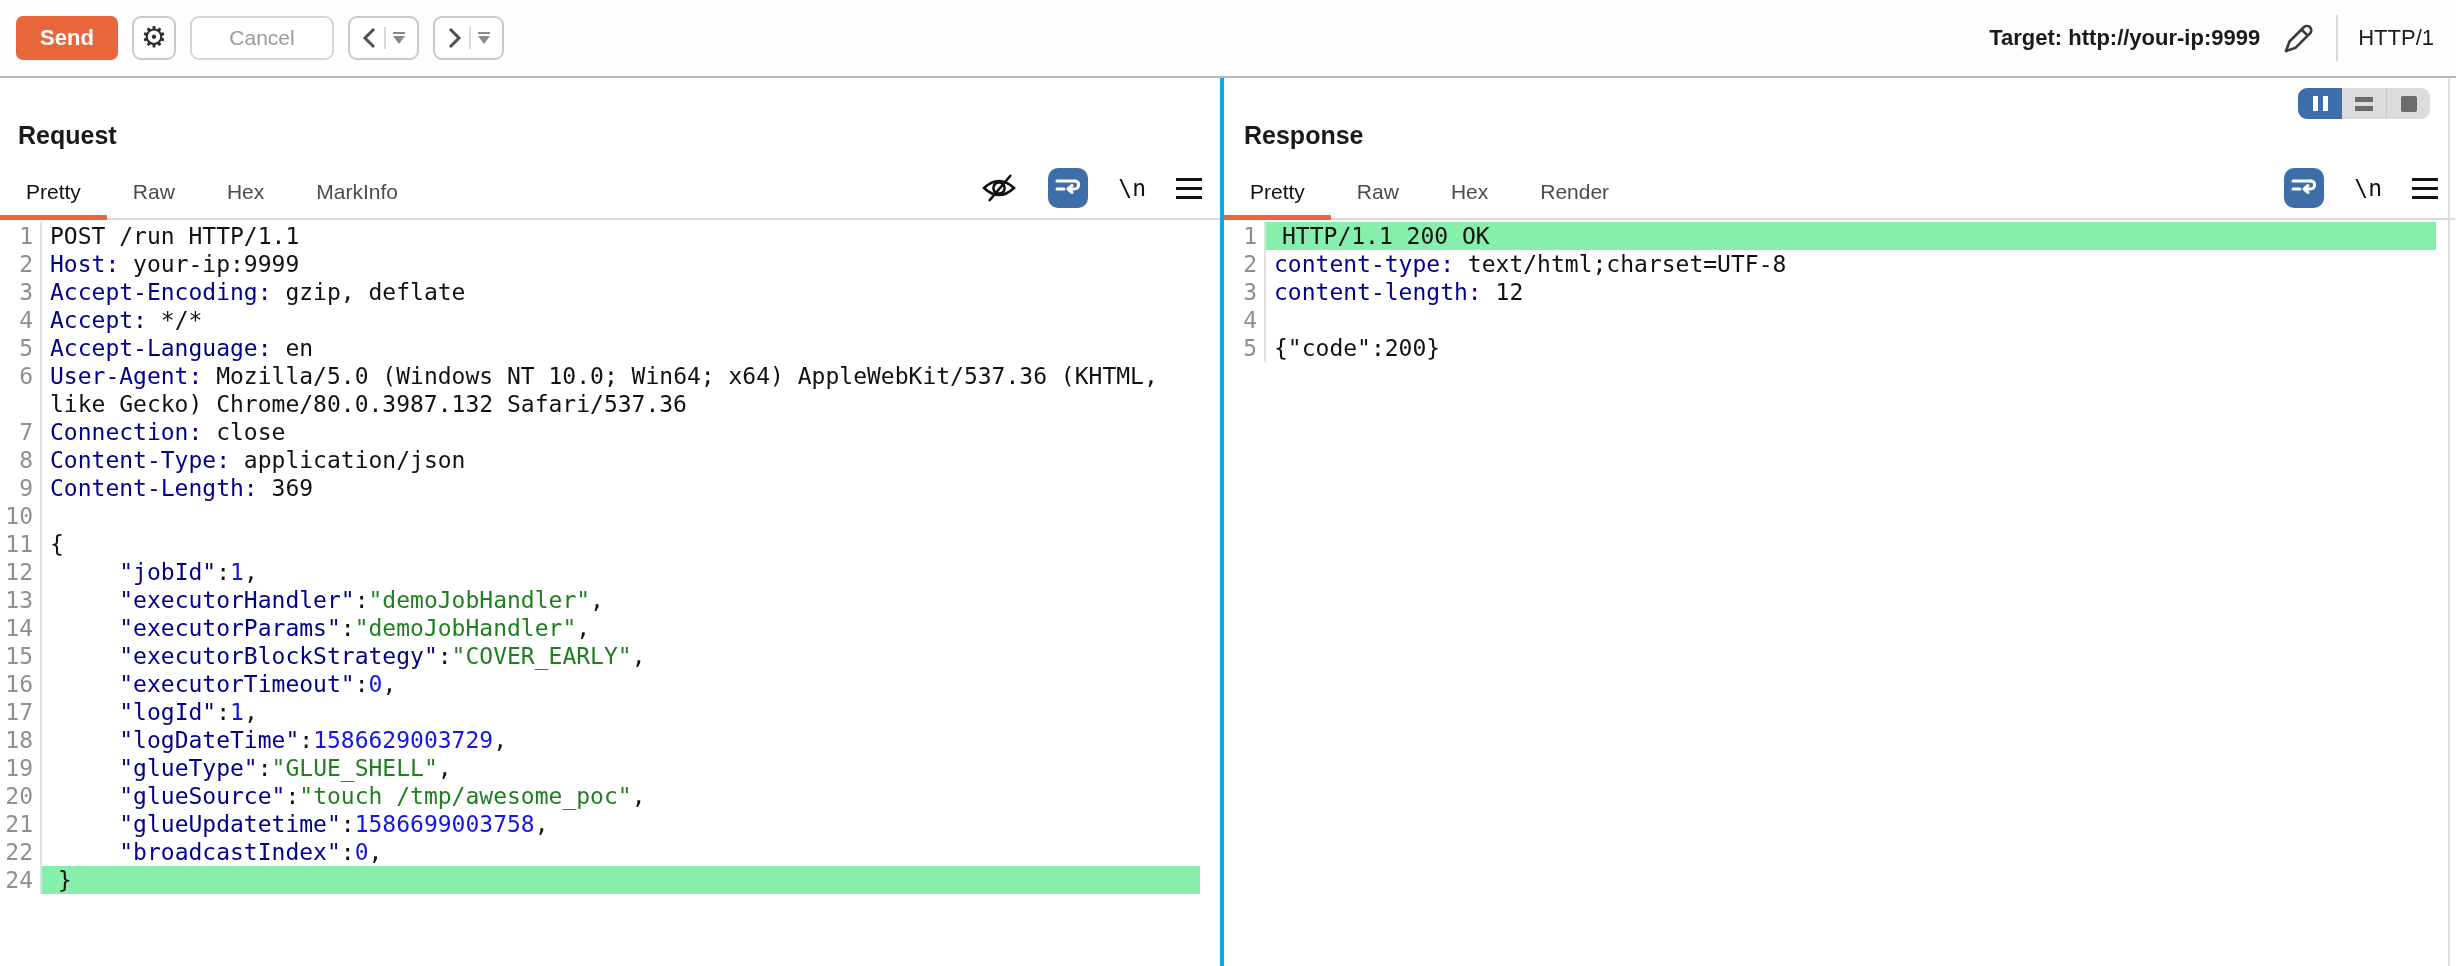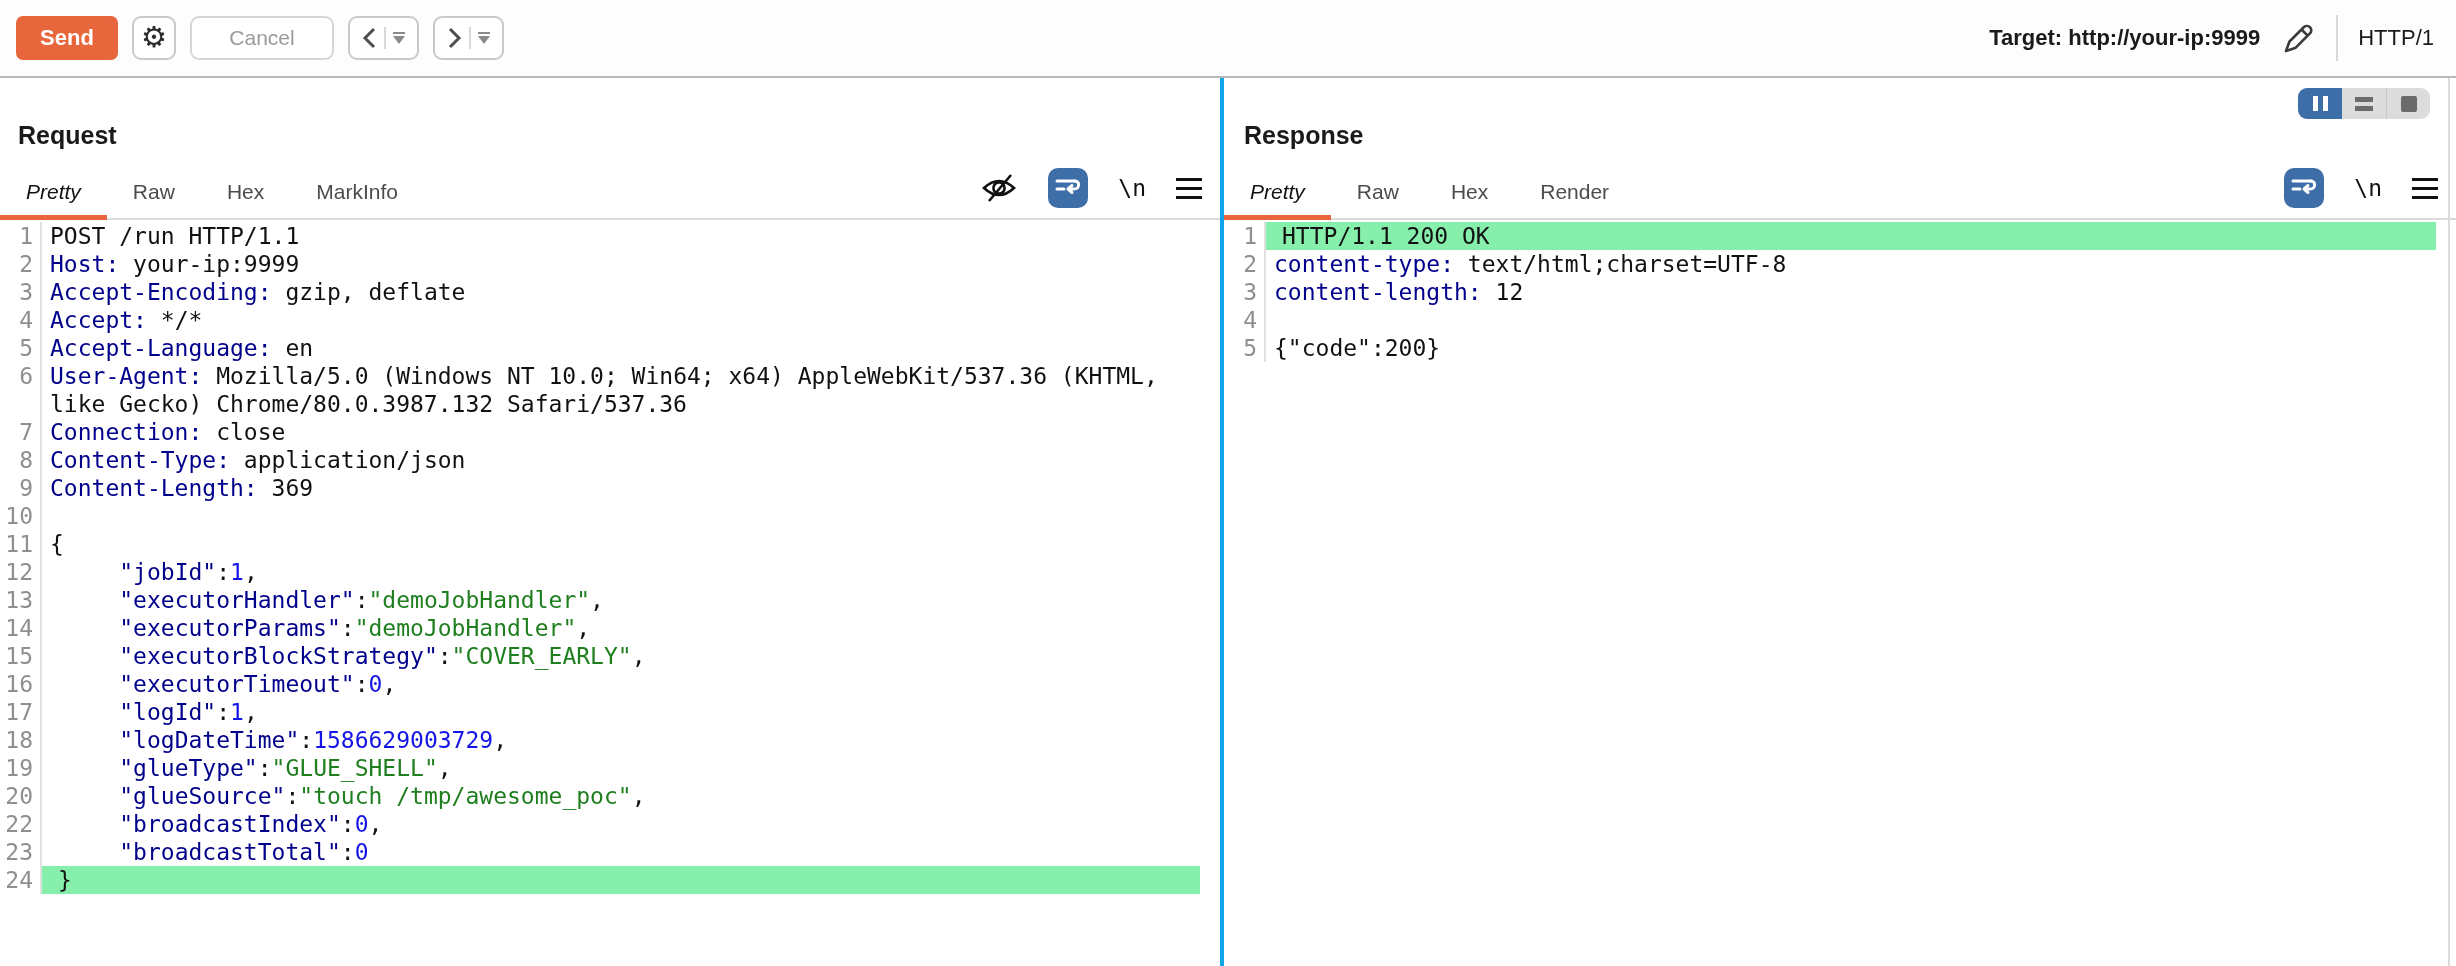--- a/index.html
+++ b/index.html
@@ -40,21 +40,21 @@
   
   .main{display:flex;height:888px;}
   .panel{position:relative;}
   .panel-request{width:1224px;border-right:4px solid #0ea5e9;}
   .panel-response{flex:1;}
   .panel-header{padding:42px 0 0 18px;}
   .panel-title{font-size:25px;font-weight:bold;line-height:30px;}
   .tabbar{display:flex;align-items:flex-end;margin-top:8px;height:62px;
     border-bottom:2px solid #dadada;}
   .tab{padding:0 26px 14px 26px;font-size:21px;color:#4c4c4c;position:relative;cursor:pointer;}
-  .tab.active{color:#111;font-style:italic;}
+  .tab.active{color:#111;}
   .tab.active::after{content:"";position:absolute;left:0;right:0;bottom:-2px;height:5px;
     background:var(--accent);}
   .tab-icons{margin-left:auto;display:flex;align-items:center;gap:30px;
     padding:0 18px 10px 0;}
   .wrap-toggle{width:40px;height:40px;background:var(--iconblue);border-radius:10px;
     display:flex;align-items:center;justify-content:center;cursor:pointer;}
   .nl-toggle{font-family:"DejaVu Sans Mono","Liberation Mono",monospace;font-size:23px;
     color:#111;cursor:pointer;}
   .hamburger{display:flex;flex-direction:column;gap:6px;cursor:pointer;}
   .hamburger span{display:block;width:26px;height:3px;background:#111;}
@@ -232,26 +232,26 @@
         </div>
         <div class="code-row">
           <span class="gutter">19</span>
           <span class="code"><span>     </span><span class="tok-k">"glueType"</span><span>:</span><span class="tok-s">"GLUE_SHELL"</span><span>,</span></span>
         </div>
         <div class="code-row">
           <span class="gutter">20</span>
           <span class="code"><span>     </span><span class="tok-k">"glueSource"</span><span>:</span><span class="tok-s">"touch /tmp/awesome_poc"</span><span>,</span></span>
         </div>
         <div class="code-row">
+          <span class="gutter">21</span>
+          <span class="code"><span>     </span><span class="tok-k">"glueUpdatetime"</span><span>:</span><span class="tok-n">1586699003758</span><span>,</span></span>
+        </div>
+        <div class="code-row">
           <span class="gutter">22</span>
           <span class="code"><span>     </span><span class="tok-k">"broadcastIndex"</span><span>:</span><span class="tok-n">0</span><span>,</span></span>
-        </div>
-        <div class="code-row">
-          <span class="gutter">23</span>
-          <span class="code"><span>     </span><span class="tok-k">"broadcastTotal"</span><span>:</span><span class="tok-n">0</span></span>
         </div>
         <div class="code-row">
           <span class="gutter">24</span>
           <span class="code hl"><span>}</span></span>
         </div>
       </div>
   </div>
 
   <div class="panel panel-response">
     <div class="layout-switch">

